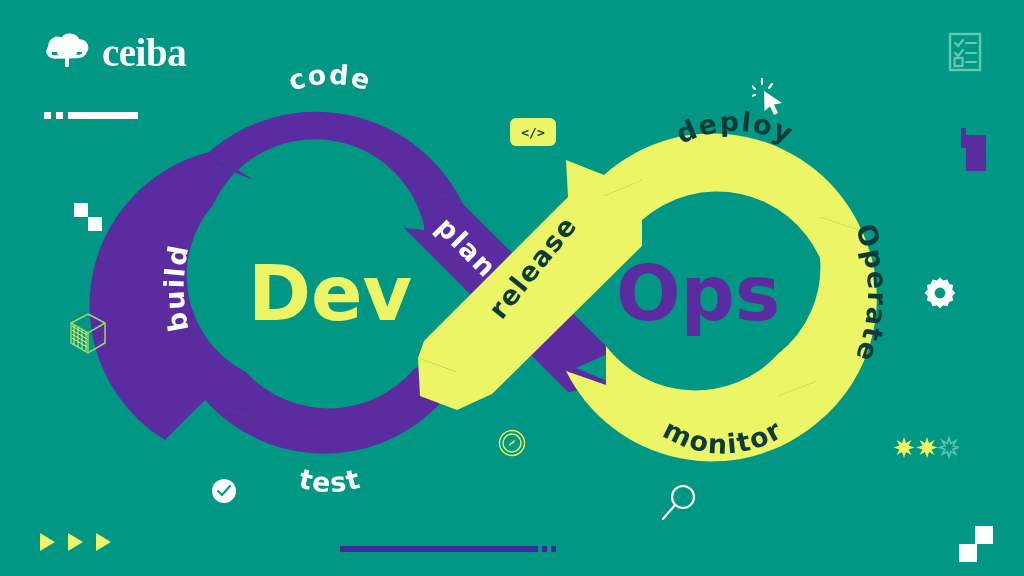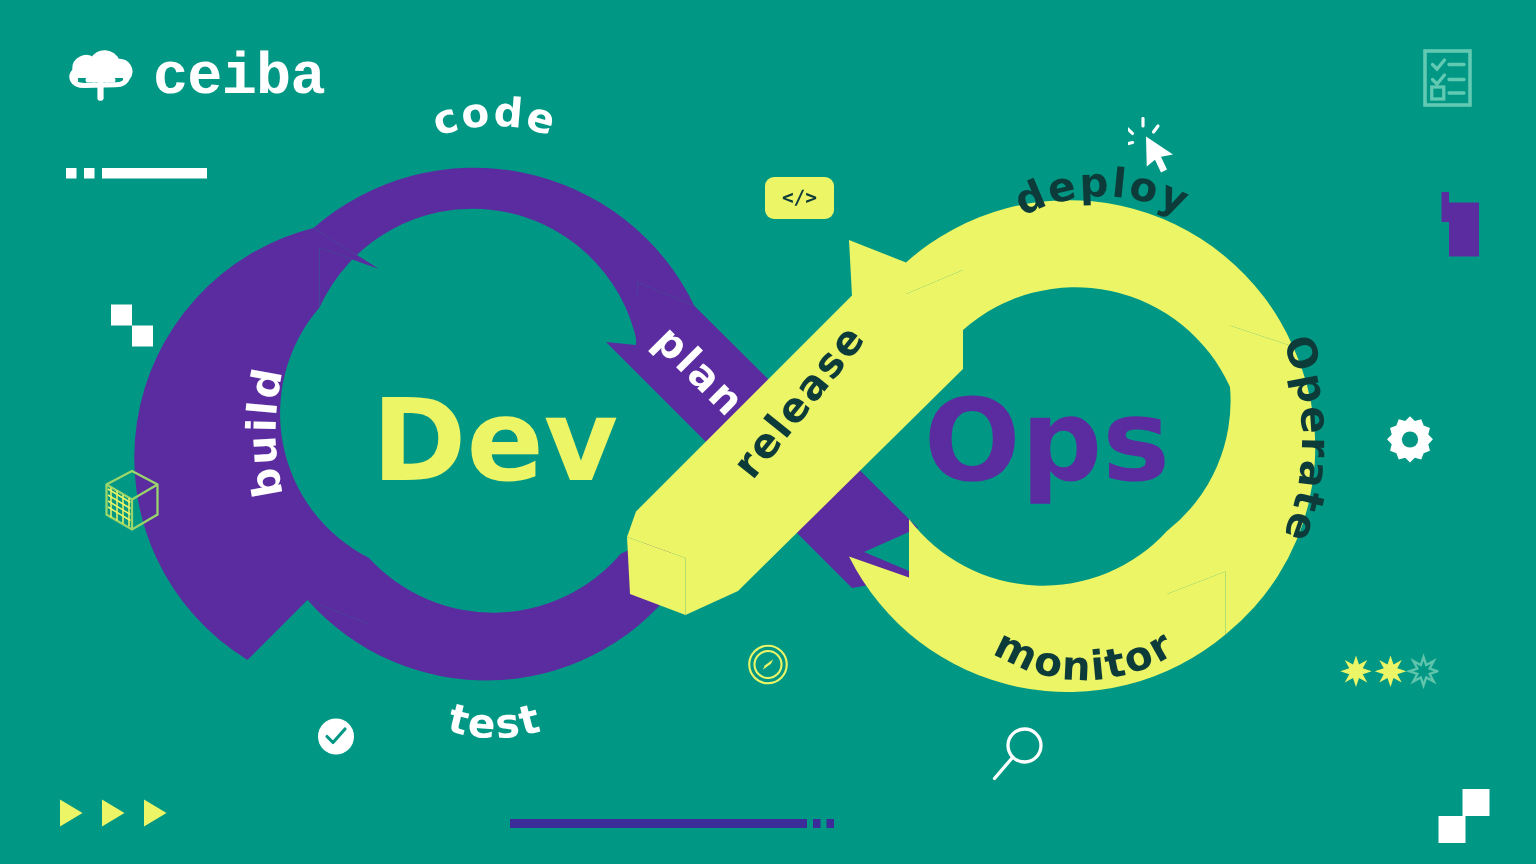--- a/index.html
+++ b/index.html
@@ -21,21 +21,21 @@
   .brand {
     position: absolute;
     left: 44px;
     top: 30px;
     display: flex;
     align-items: center;
     gap: 12px;
   }
   .brand-name {
     color: #ffffff;
-    font-family: Liberation Mono, monospace;
+    font-family: Liberation Serif, serif;
     font-size: 39px;
     font-weight: 700;
     letter-spacing: -0.5px;
     line-height: 1;
   }
   .brand-underline {
     position: absolute;
     left: 44px;
     top: 112px;
     display: flex;

